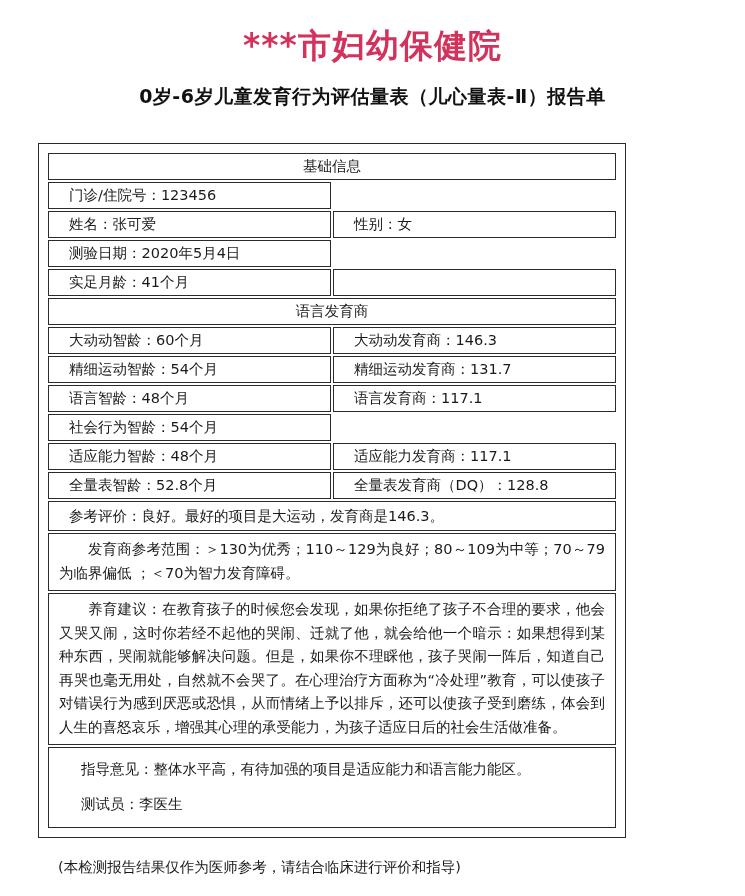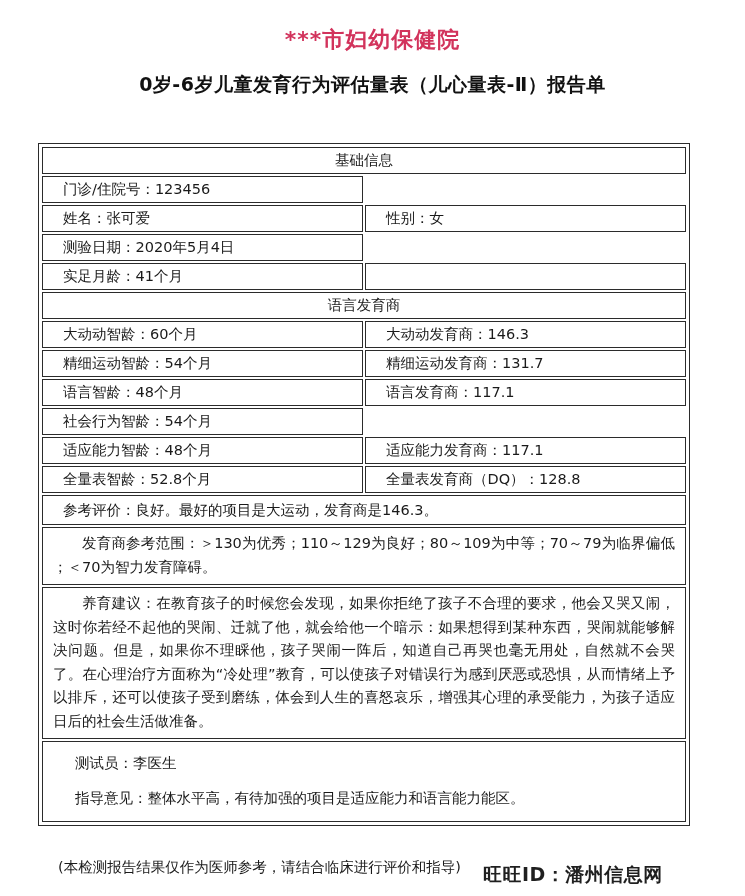--- a/index.html
+++ b/index.html
@@ -20,21 +20,21 @@
     width: 745px;
     height: 896px;
     position: relative;
     box-sizing: border-box;
   }
 
   
   .hospital-title {
     text-align: center;
     color: #d2335c;
-    font-size: 22px;
+    font-size: 33px;
     font-weight: 700;
     letter-spacing: 1px;
     padding-top: 28px;
     line-height: 1.1;
     white-space: nowrap;
   }
   .report-title {
     text-align: center;
     color: #111111;
     font-size: 19px;
@@ -43,24 +43,24 @@
     padding-top: 22px;
     line-height: 1.1;
     white-space: nowrap;
   }
 
   
   .table-wrap {
     position: absolute;
     left: 38px;
     top: 143px;
-    width: 652px;
+    width: 588px;
     border: 1px solid #2b2b2b;
     box-sizing: border-box;
-    padding: 2px;
+    padding: 8px;
     background: #ffffff;
   }
   .row {
     display: flex;
     width: 100%;
     box-sizing: border-box;
   }
   .cell {
     border: 1px solid #2b2b2b;
     box-sizing: border-box;
@@ -191,23 +191,22 @@
     </div>
 
     <div class="row">
       <div class="cell full block">
         <p>养育建议：在教育孩子的时候您会发现，如果你拒绝了孩子不合理的要求，他会又哭又闹，这时你若经不起他的哭闹、迁就了他，就会给他一个暗示：如果想得到某种东西，哭闹就能够解决问题。但是，如果你不理睬他，孩子哭闹一阵后，知道自己再哭也毫无用处，自然就不会哭了。在心理治疗方面称为“冷处理”教育，可以使孩子对错误行为感到厌恶或恐惧，从而情绪上予以排斥，还可以使孩子受到磨练，体会到人生的喜怒哀乐，增强其心理的承受能力，为孩子适应日后的社会生活做准备。</p>
       </div>
     </div>
 
     <div class="row">
       <div class="cell full block">
+        <span class="sig-line">指导意见：整体水平高，有待加强的项目是适应能力和语言能力能区。</span>
         <span class="sig-line">测试员：李医生</span>
-        <span class="sig-line">指导意见：整体水平高，有待加强的项目是适应能力和语言能力能区。</span>
       </div>
     </div>
 
   </div>
 
   <div class="footnote">(本检测报告结果仅作为医师参考，请结合临床进行评价和指导)</div>
-  <div class="watermark">旺旺ID：潘州信息网</div>
 
 </div>
 
 </body></html>

